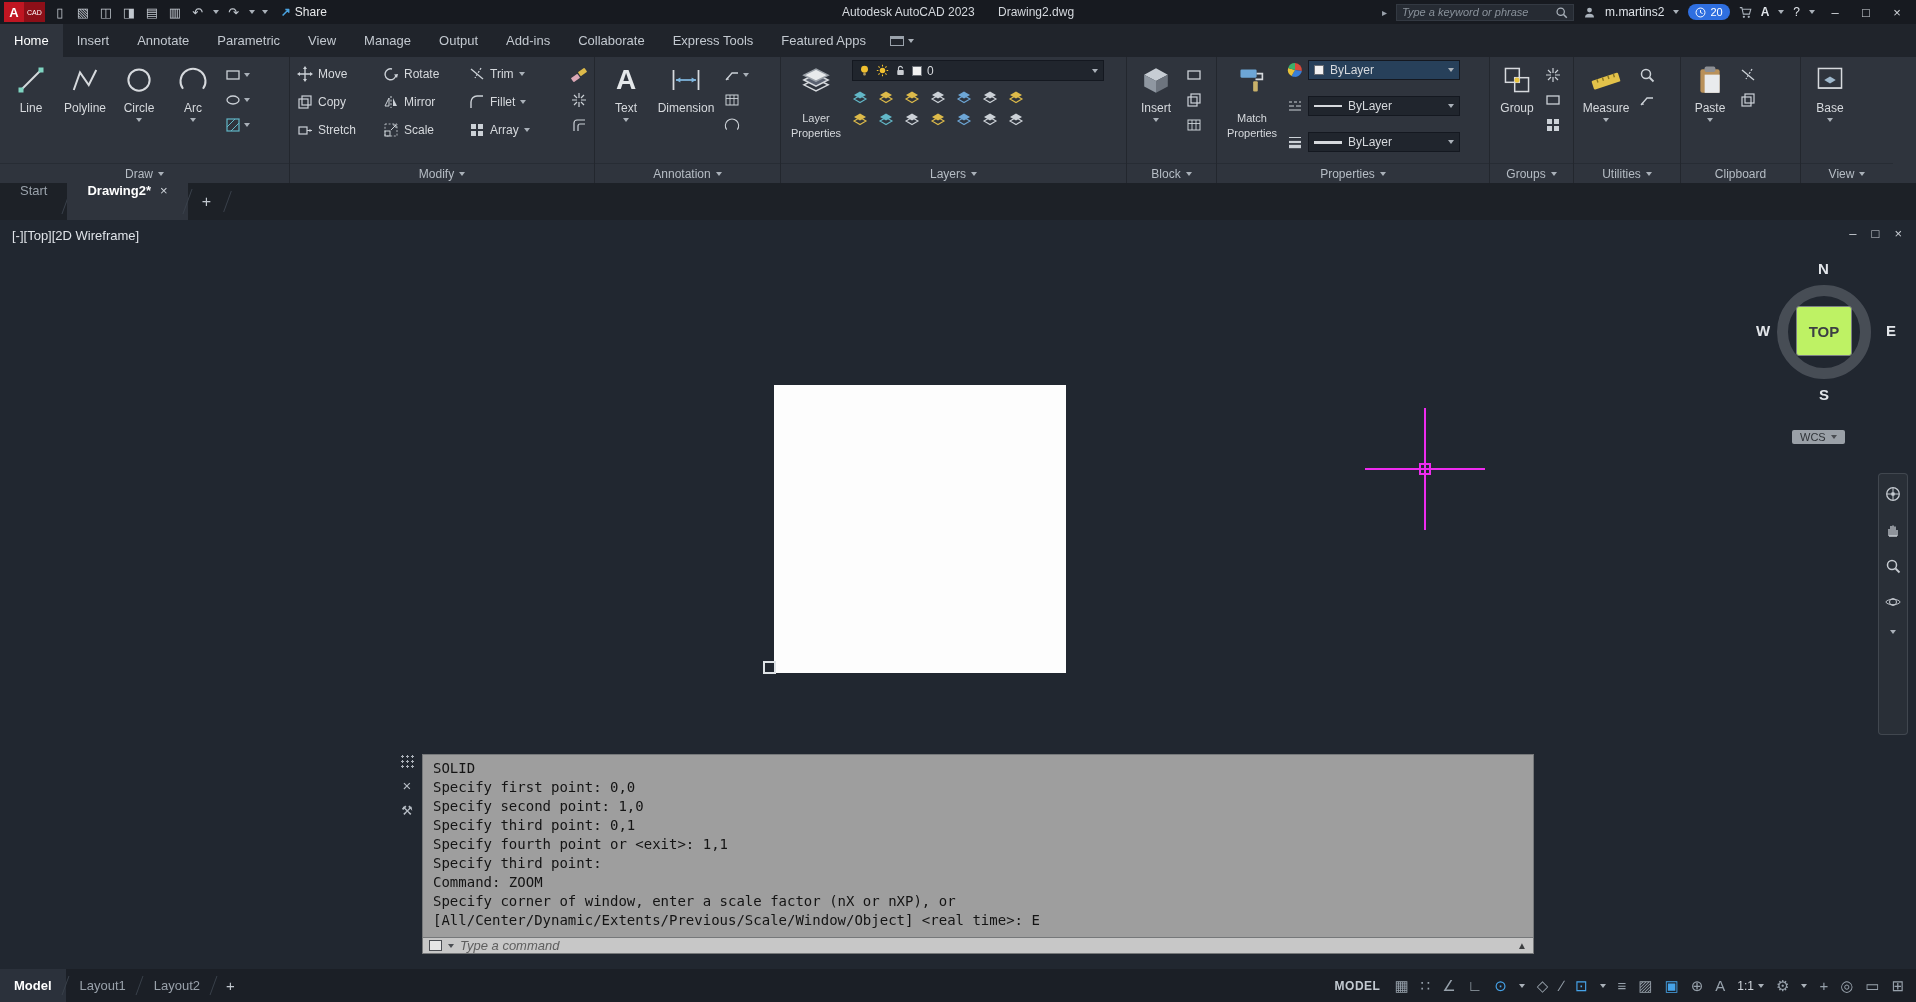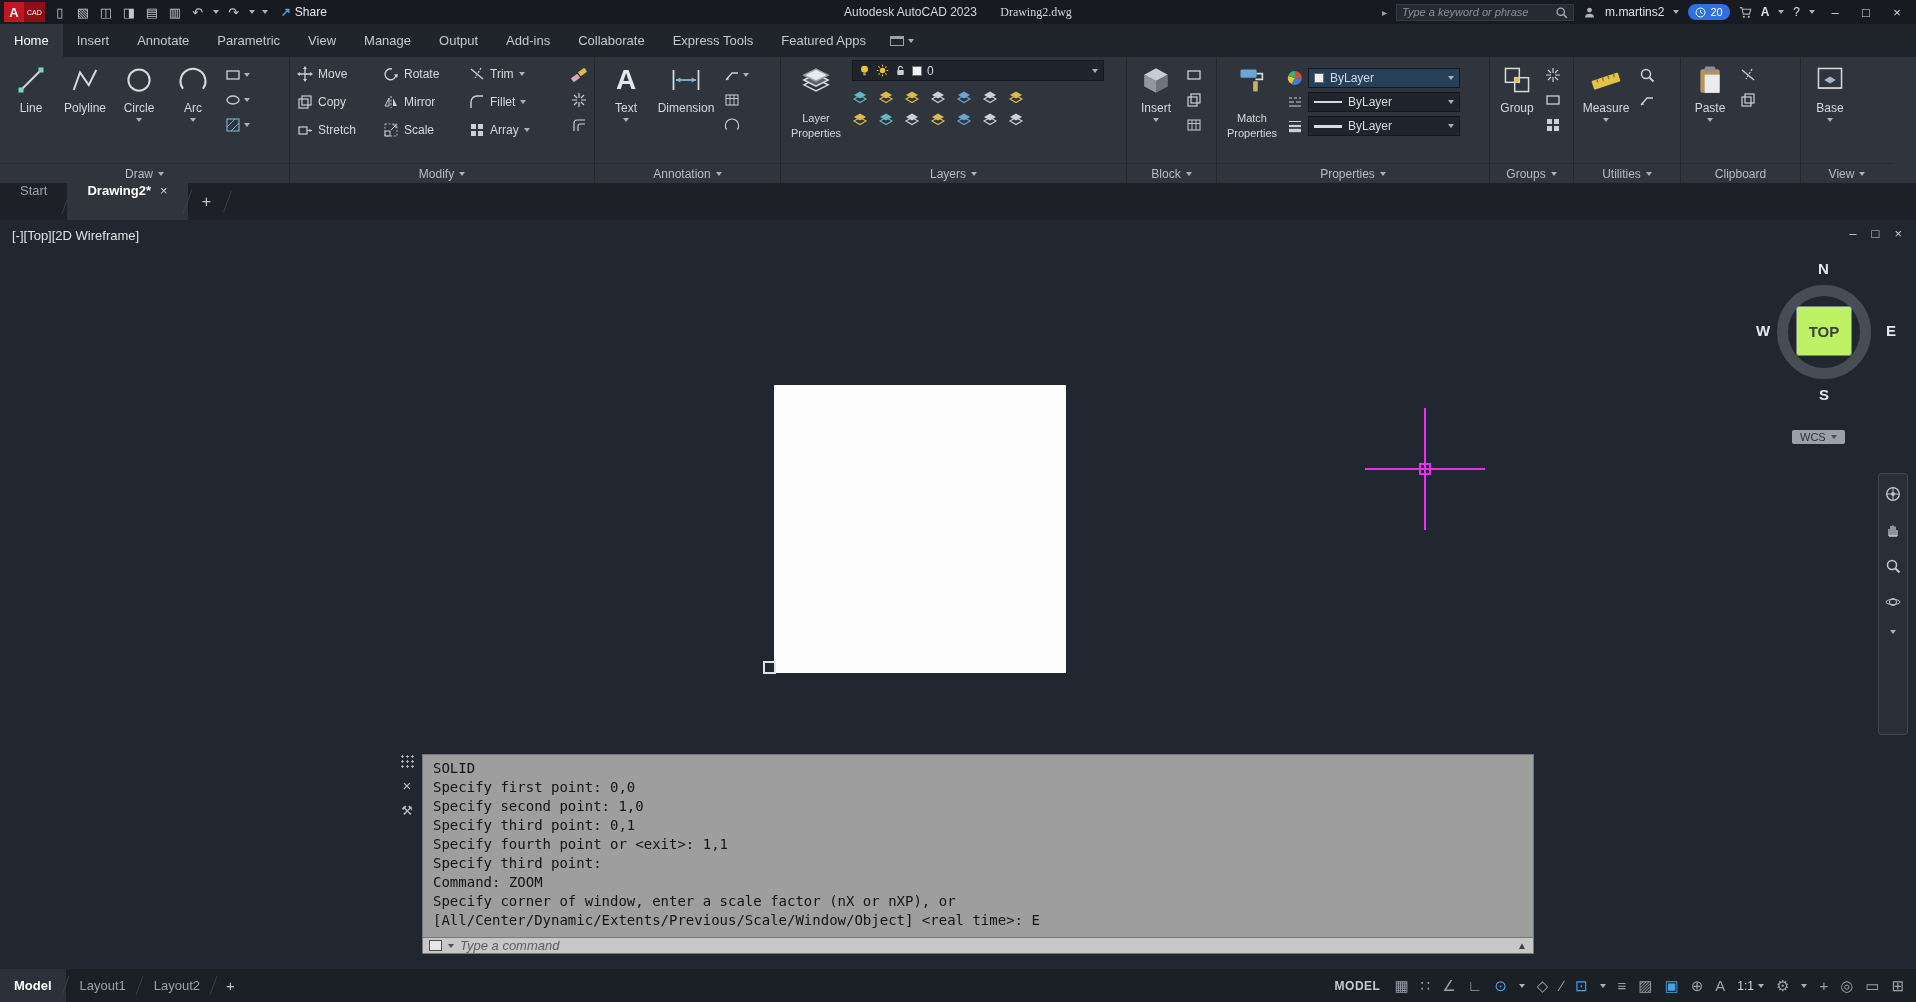--- a/index.html
+++ b/index.html
@@ -11,21 +11,21 @@
   .qat { display:flex; align-items:center; gap:7px; padding-left:4px; }
   .logo { display:flex; align-items:stretch; cursor:pointer; }
   .logo-a { width:20px; background:#c01622; color:#fff; font-weight:bold; font-size:13px; display:flex; align-items:center; justify-content:center; height:20px; }
   .logo-cad { background:#8c0f18; color:#fff; font-size:7px; display:flex; align-items:center; padding:0 3px; height:20px; }
   .ic { font-size:13px; color:#c2c8cf; width:16px; text-align:center; cursor:pointer; }
   .caret { display:inline-block; width:0; height:0; border-left:3.5px solid transparent; border-right:3.5px solid transparent; border-top:4px solid #aab1b9; }
   .caret.dark { border-top-color:#4a4d52; }
   .share { display:flex; align-items:center; gap:4px; color:#e8eaec; margin-left:6px; cursor:pointer; }
   .share-ic { color:#4aa3e0; font-weight:bold; }
   .title-center { position:absolute; left:0; right:0; text-align:center; color:#d4d8dd; pointer-events:none; font-size:12px; }
-  .title-center .doc { margin-left:20px;font-family:Liberation Serif, serif; }
+  .title-center .doc { margin-left:20px; }
   .tb-right { margin-left:auto; display:flex; align-items:center; gap:9px; padding-right:8px; }
   .tb-arrow { color:#9aa2ab; font-size:10px; cursor:pointer; }
   .searchbox { width:178px; height:17px; background:#262b33; border:1px solid #333942; display:flex; align-items:center; padding:0 5px; gap:5px; }
   .searchbox input { flex:1; background:transparent; border:0; outline:0; color:#aab2bb; font-size:11px; font-family:"Liberation Sans", sans-serif; }
   .searchbox input::placeholder { font-style:italic; color:#8a929b; }
   .si { width:13px; height:13px; color:#aab2bb; }
   .si.w { color:#fff; width:11px; height:11px; }
   .uname { color:#dfe3e8; cursor:pointer; }
   .clockbadge { background:#2f6fe0; border-radius:9px; color:#fff; height:16px; display:flex; align-items:center; gap:4px; padding:0 7px; font-size:11px; cursor:pointer; }
   .appA { color:#dfe3e8; font-weight:bold; cursor:pointer; }
@@ -53,21 +53,21 @@
   .minib { display:flex; align-items:center; gap:3px; cursor:pointer; }
   .mi { width:16px; height:16px; color:#ccd1d7; flex:0 0 auto; }
   .mi.sm { width:13px; height:13px; }
   .c-yellow { color:#ddba4a; } .c-teal { color:#62b7c7; } .c-blue { color:#6da6d6; }
   .modgrid { display:grid; grid-template-columns:86px 86px 100px; grid-auto-rows:28px; align-content:start; }
   .tool { display:flex; align-items:center; gap:5px; font-size:12px; color:#d6d9dd; padding-left:3px; cursor:pointer; }
   .lyr-right { display:flex; flex-direction:column; gap:4px; padding-left:5px; }
   .layer-drop { width:252px; height:21px; background:#20252d; border:1px solid #141820; display:flex; align-items:center; gap:5px; padding:0 5px; font-size:12px; color:#d6d9dd; cursor:pointer; }
   .swatch { width:10px; height:10px; background:#f2f2f2; border:1px solid #6a6f76; display:inline-block; }
   .lyr-tools { display:grid; grid-template-columns:repeat(7,26px); grid-auto-rows:22px; align-items:center; }
-  .prop-rows { display:flex; flex-direction:column; gap:4px; padding-left:4px;margin-top:8px; }
+  .prop-rows { display:flex; flex-direction:column; gap:16px; padding-left:4px; }
   .prow { display:flex; align-items:center; gap:5px; }
   .propdrop { width:152px; height:20px; background:#20252d; border:1px solid #141820; display:flex; align-items:center; gap:6px; padding:0 5px; font-size:12px; color:#d6d9dd; cursor:pointer; }
   .propdrop.blue { background:#27405a; }
   .propdrop .caret { margin-left:auto; }
   .layer-drop .caret { margin-left:auto; }
   .ltline { width:28px; height:0; border-top:2px solid #d6d9dd; }
   .ltline.thick { border-top-width:3px; }
 
   
   .filetabs { position:absolute; top:183px; left:0; right:0; height:37px; background:#1d2127; display:flex; align-items:stretch; font-size:13px; z-index:30; }

